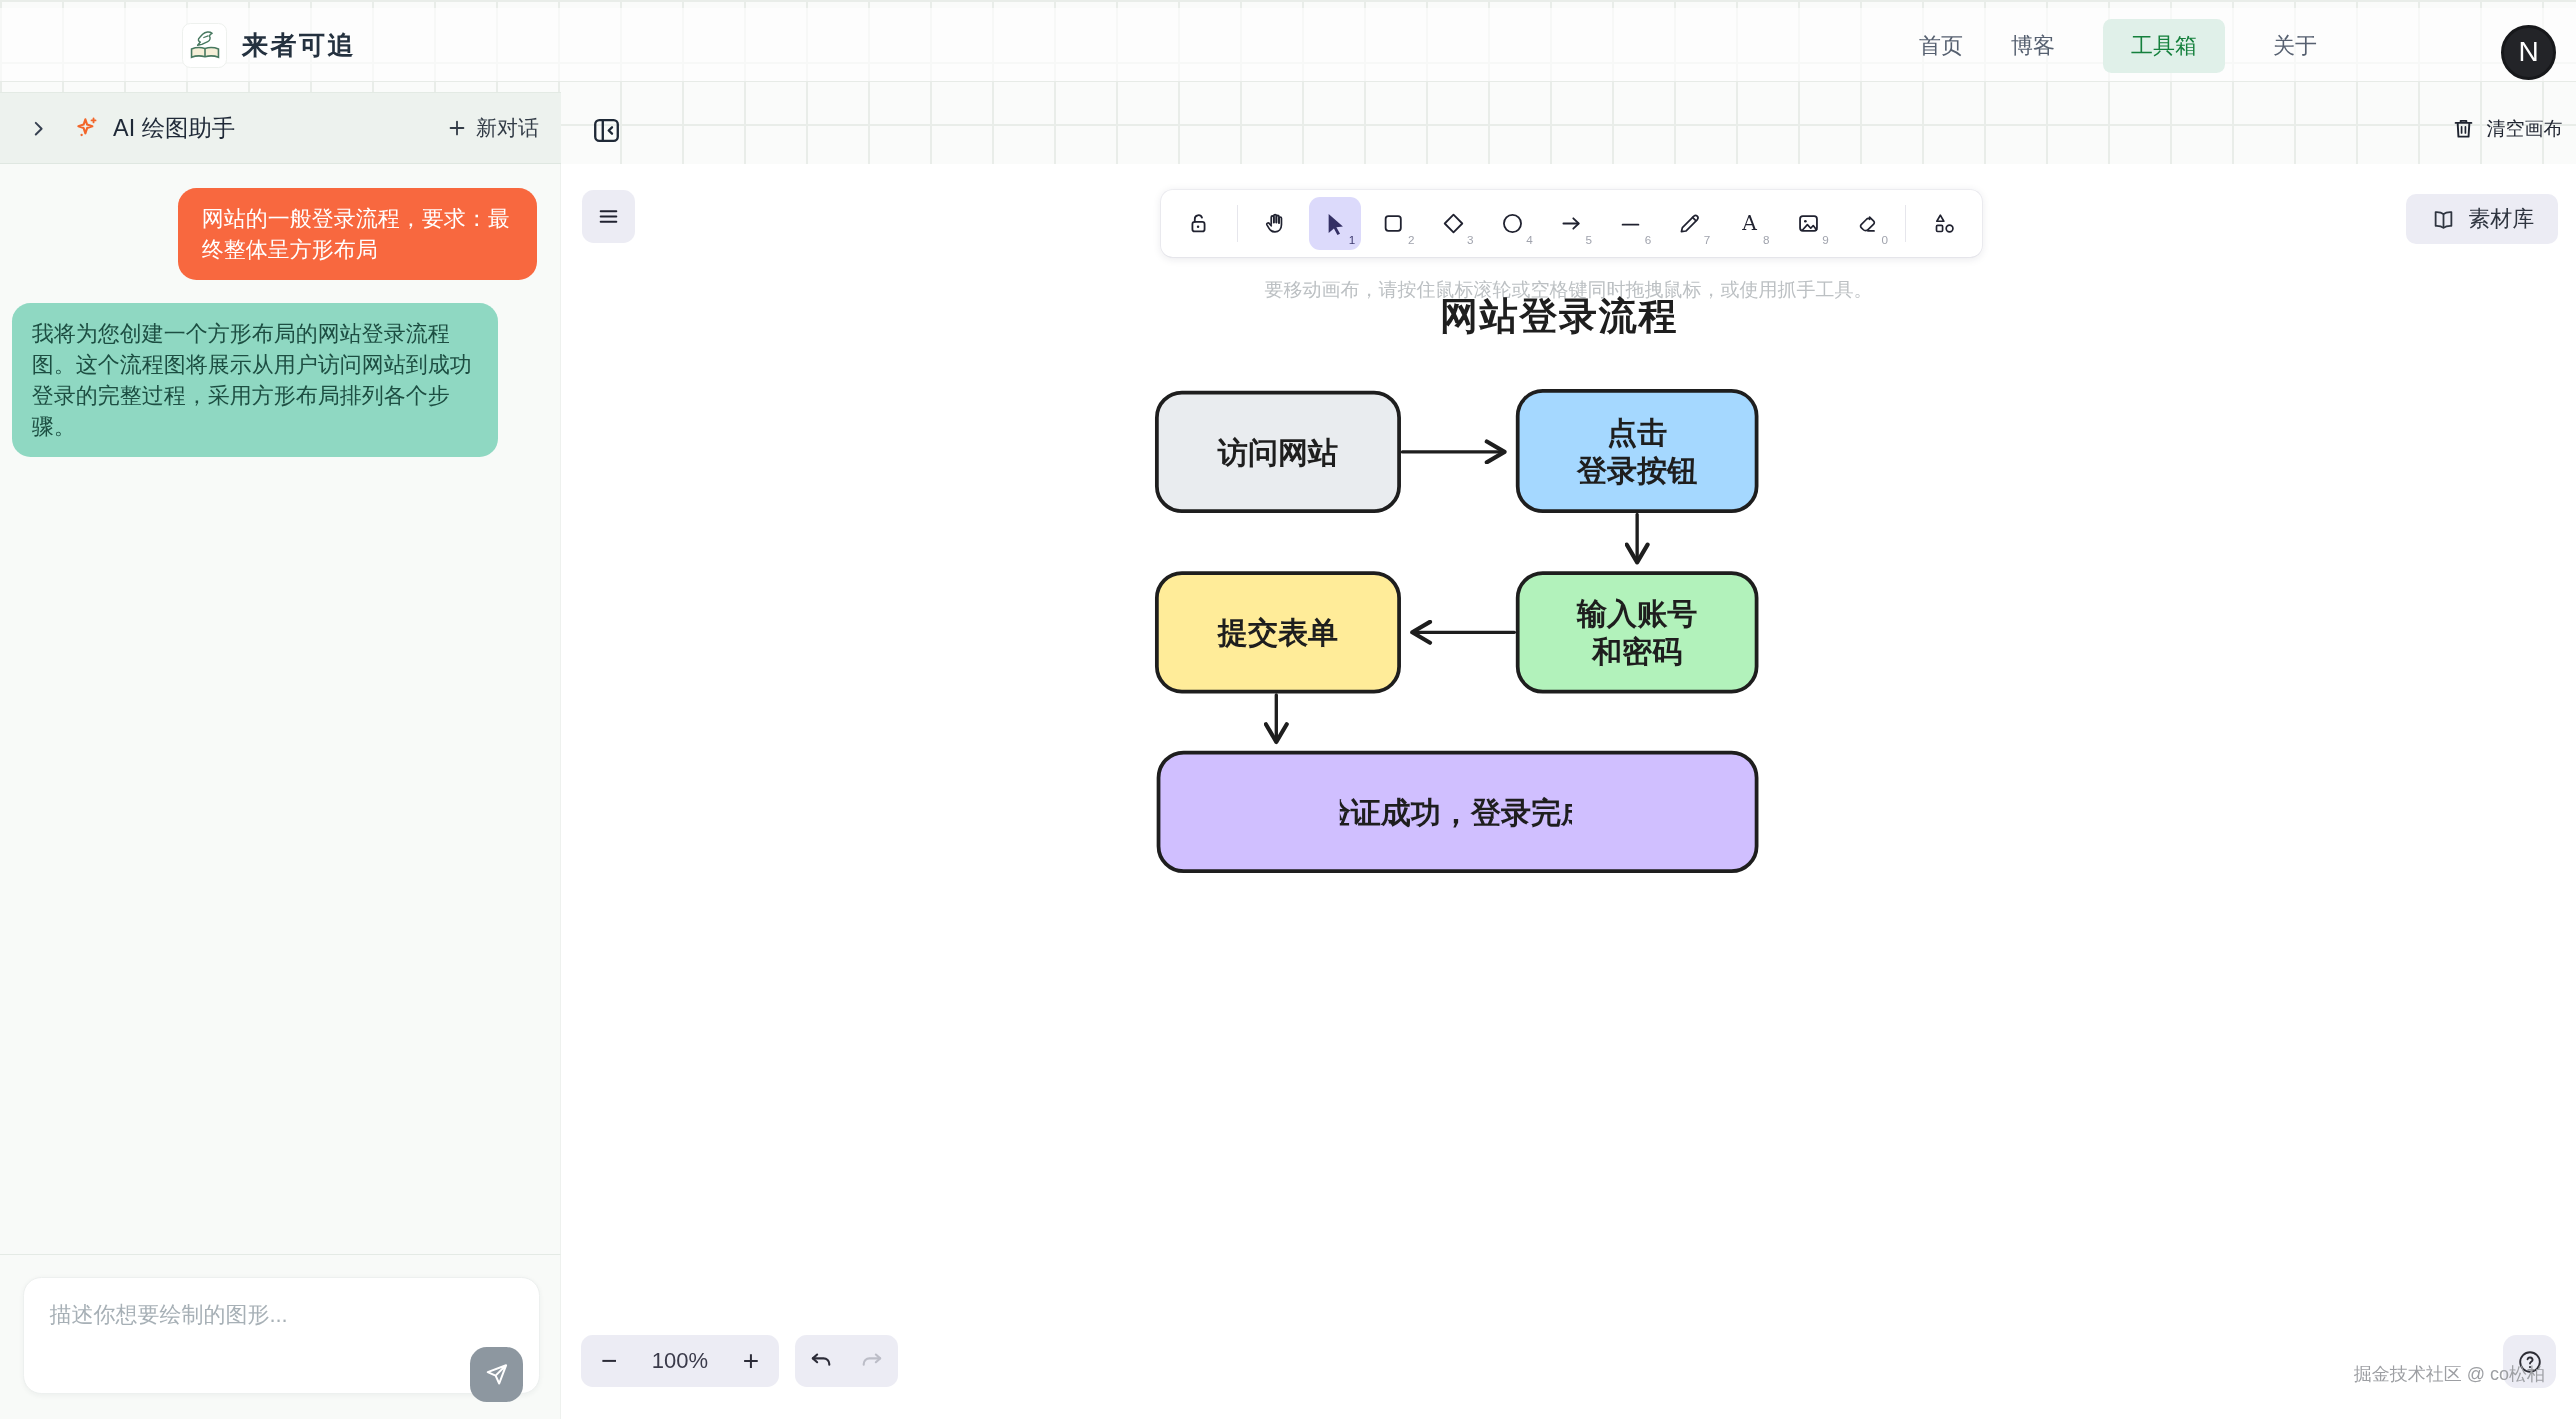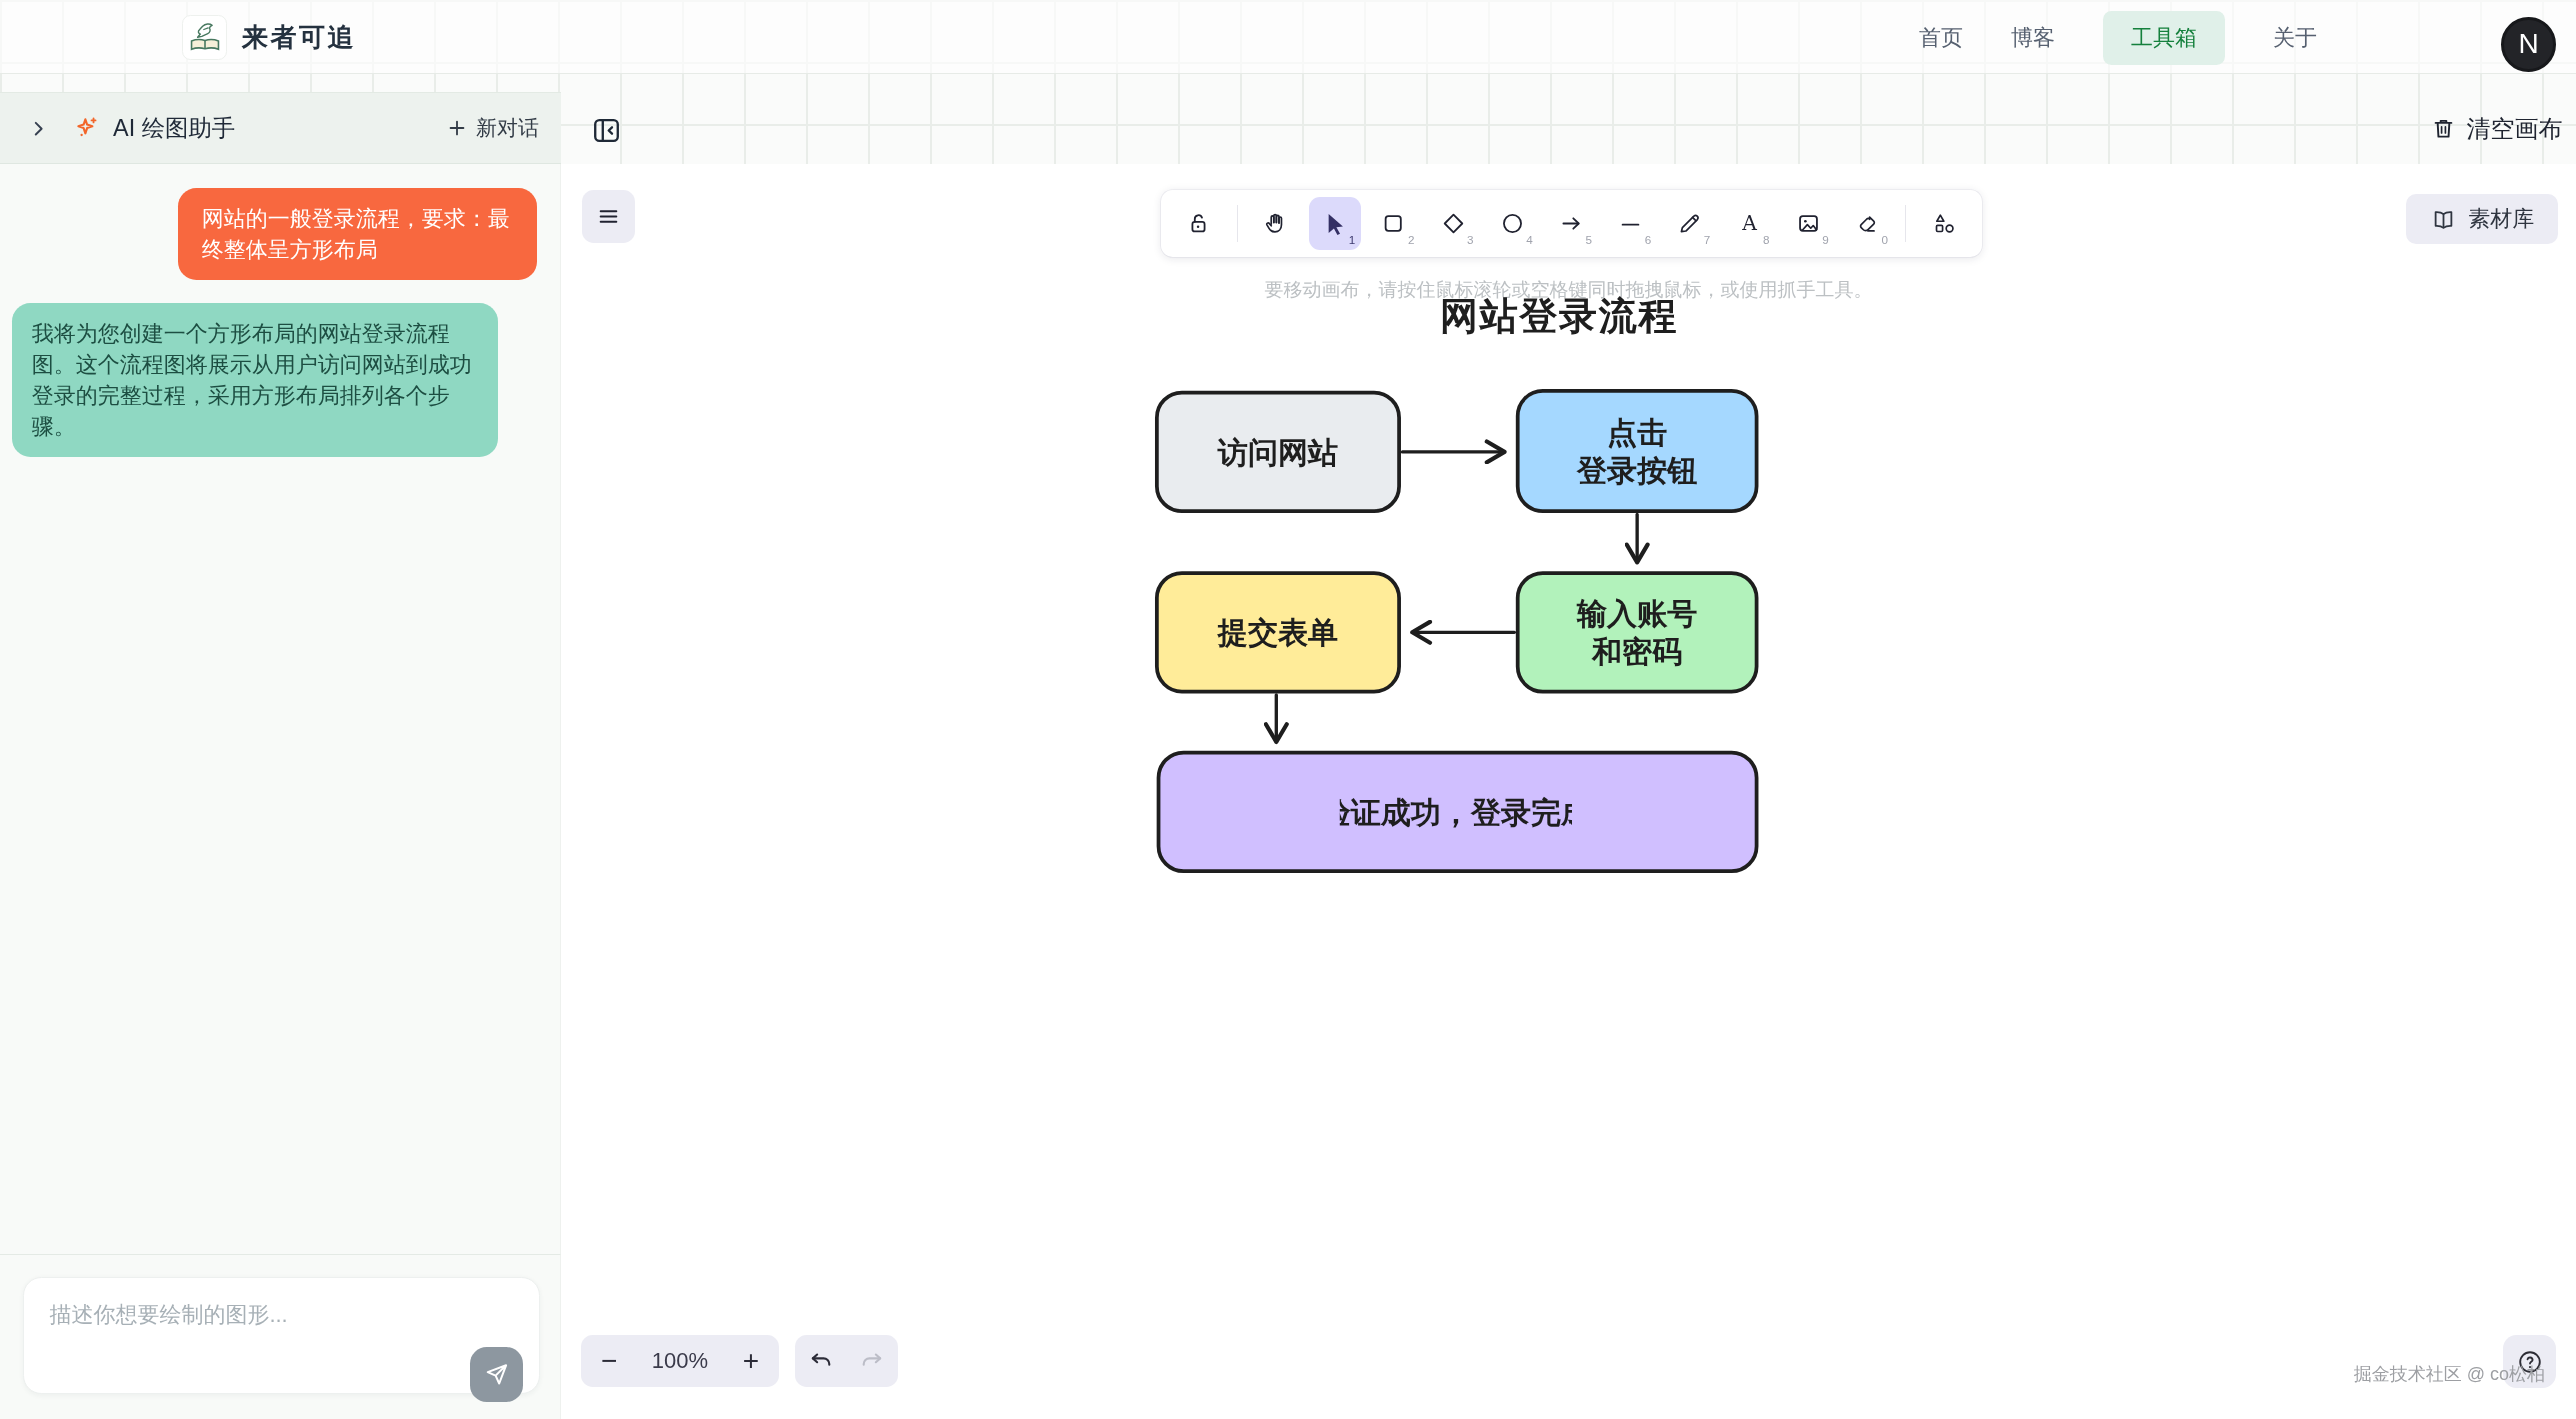--- a/index.html
+++ b/index.html
@@ -10,21 +10,21 @@
     position:relative; width:2576px; height:1420px; overflow:hidden;
     background-color:#fafbfa;
     background-image:
       linear-gradient(#e9ede9 1.7px, transparent 1.7px),
       linear-gradient(90deg, #e9ede9 1.7px, transparent 1.7px);
     background-size:62px 62px;
   }
 
   
   .navbar {
-    position:absolute; top:0; left:0; right:0; height:74px; z-index:30;
+    position:absolute; top:8px; left:0; right:0; height:74px; z-index:30;
     background:rgba(253,254,253,.68);
     border-bottom:0.8px solid #e7ebe7;
     display:flex; align-items:center;
   }
   .brand { position:absolute; left:182px; top:0; height:74px; display:flex; align-items:center; gap:15px; }
   .brand-logo { width:45px; height:45px; background:#fff; border-radius:8.4px; border:0.8px solid #eef1ee;
     display:flex; align-items:center; justify-content:center; }
   .brand-name { font-size:26px; font-weight:700; color:#24313f; letter-spacing:2.5px; }
   .nav-links { position:absolute; right:259px; top:0; height:76px; display:flex; align-items:center; gap:48px; }
   .nav-link { font-size:22px; color:#566070; cursor:pointer; }
@@ -54,21 +54,21 @@
     border:0.8px solid #edf0ef; border-radius:18.4px; box-shadow:0 1.7px 5px rgba(40,60,50,.05);
     font-size:22px; color:#3a4450; padding:22px 92px 16.7px 25px; resize:none; outline:none; font-family:inherit; }
   .chat-input::placeholder { color:#a7b0b6; }
   .send-btn { position:absolute; right:37px; bottom:18.4px; width:53px; height:55px; border-radius:16.7px;
     background:#8d97a0; border:none; display:flex; align-items:center; justify-content:center; cursor:pointer; }
 
   
   .panel-toggle { position:absolute; left:588px; top:112px; width:37px; height:37px; z-index:25;
     display:flex; align-items:center; justify-content:center; cursor:pointer; }
   .clear-canvas { position:absolute; right:13.4px; top:110px; height:37px; z-index:25;
-    display:flex; align-items:center; gap:10px; font-size:24px; color:#1f2430; cursor:pointer; }
+    display:flex; align-items:center; gap:10px; font-size:19px; color:#1f2430; cursor:pointer; }
 
   
   .hamburger-btn { position:absolute; left:582px; top:190px; width:53px; height:53px; border-radius:11.7px;
     background:#ececf4; z-index:10; display:flex; align-items:center; justify-content:center; cursor:pointer; }
   .toolbar-island { position:absolute; left:1161px; top:190px; width:821px; height:67px; z-index:10;
     background:#ffffff; border-radius:11.7px; box-shadow:0 1.7px 8.4px rgba(30,30,60,.10), 0 0 0 0.8px #f1f1f5;
     display:flex; align-items:center; padding:0 11.7px; gap:6.7px; }
   .tool { position:relative; width:53px; height:53px; border-radius:11px; display:flex; align-items:center;
     justify-content:center; cursor:pointer; }
   .tool.active { background:#dcdafb; }

